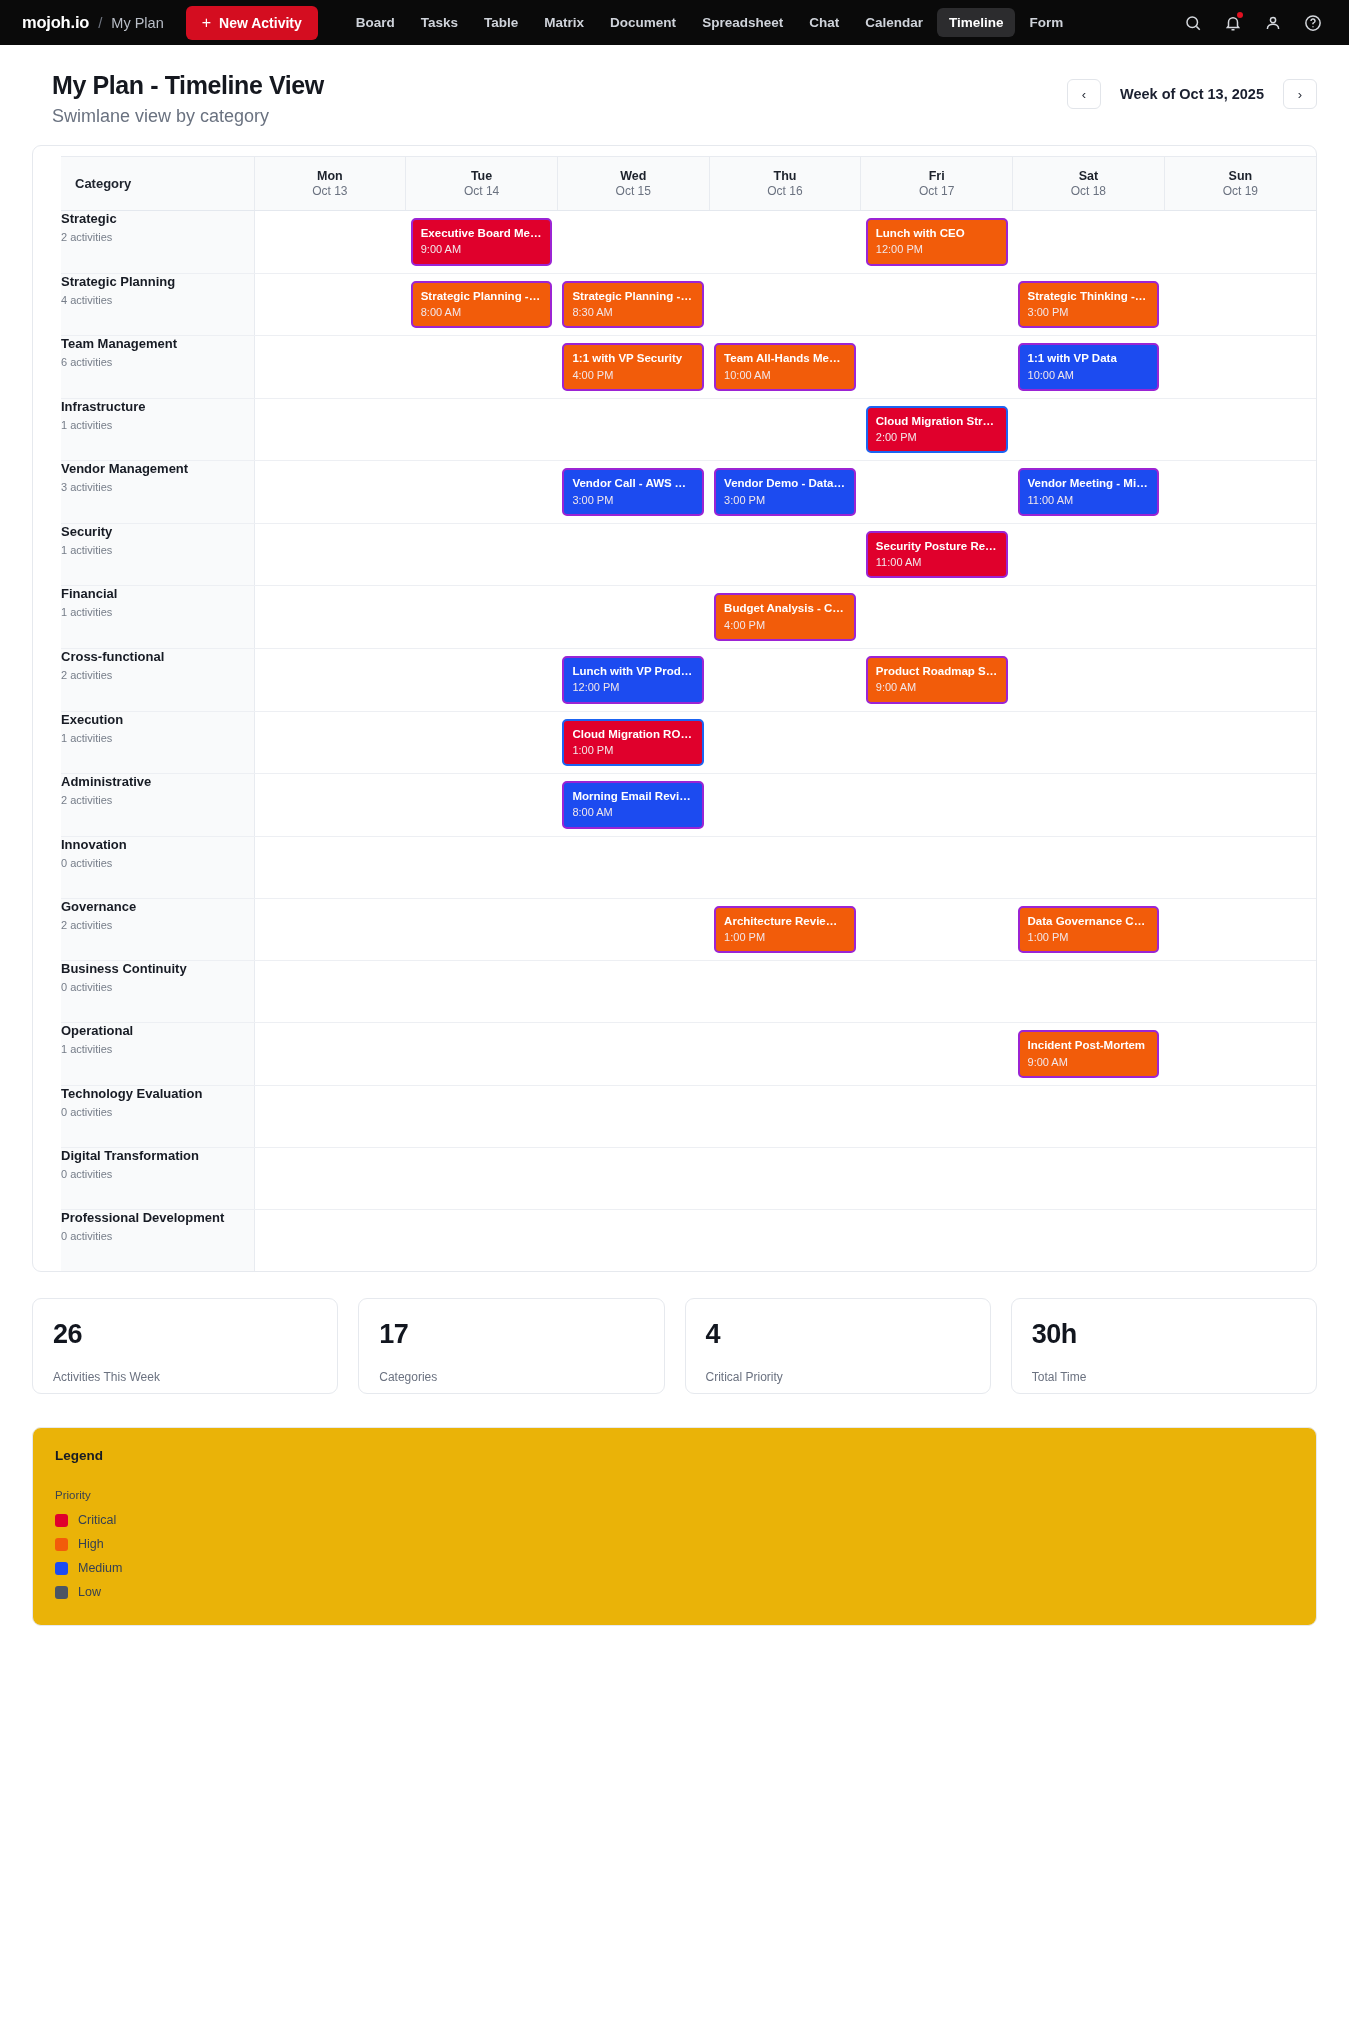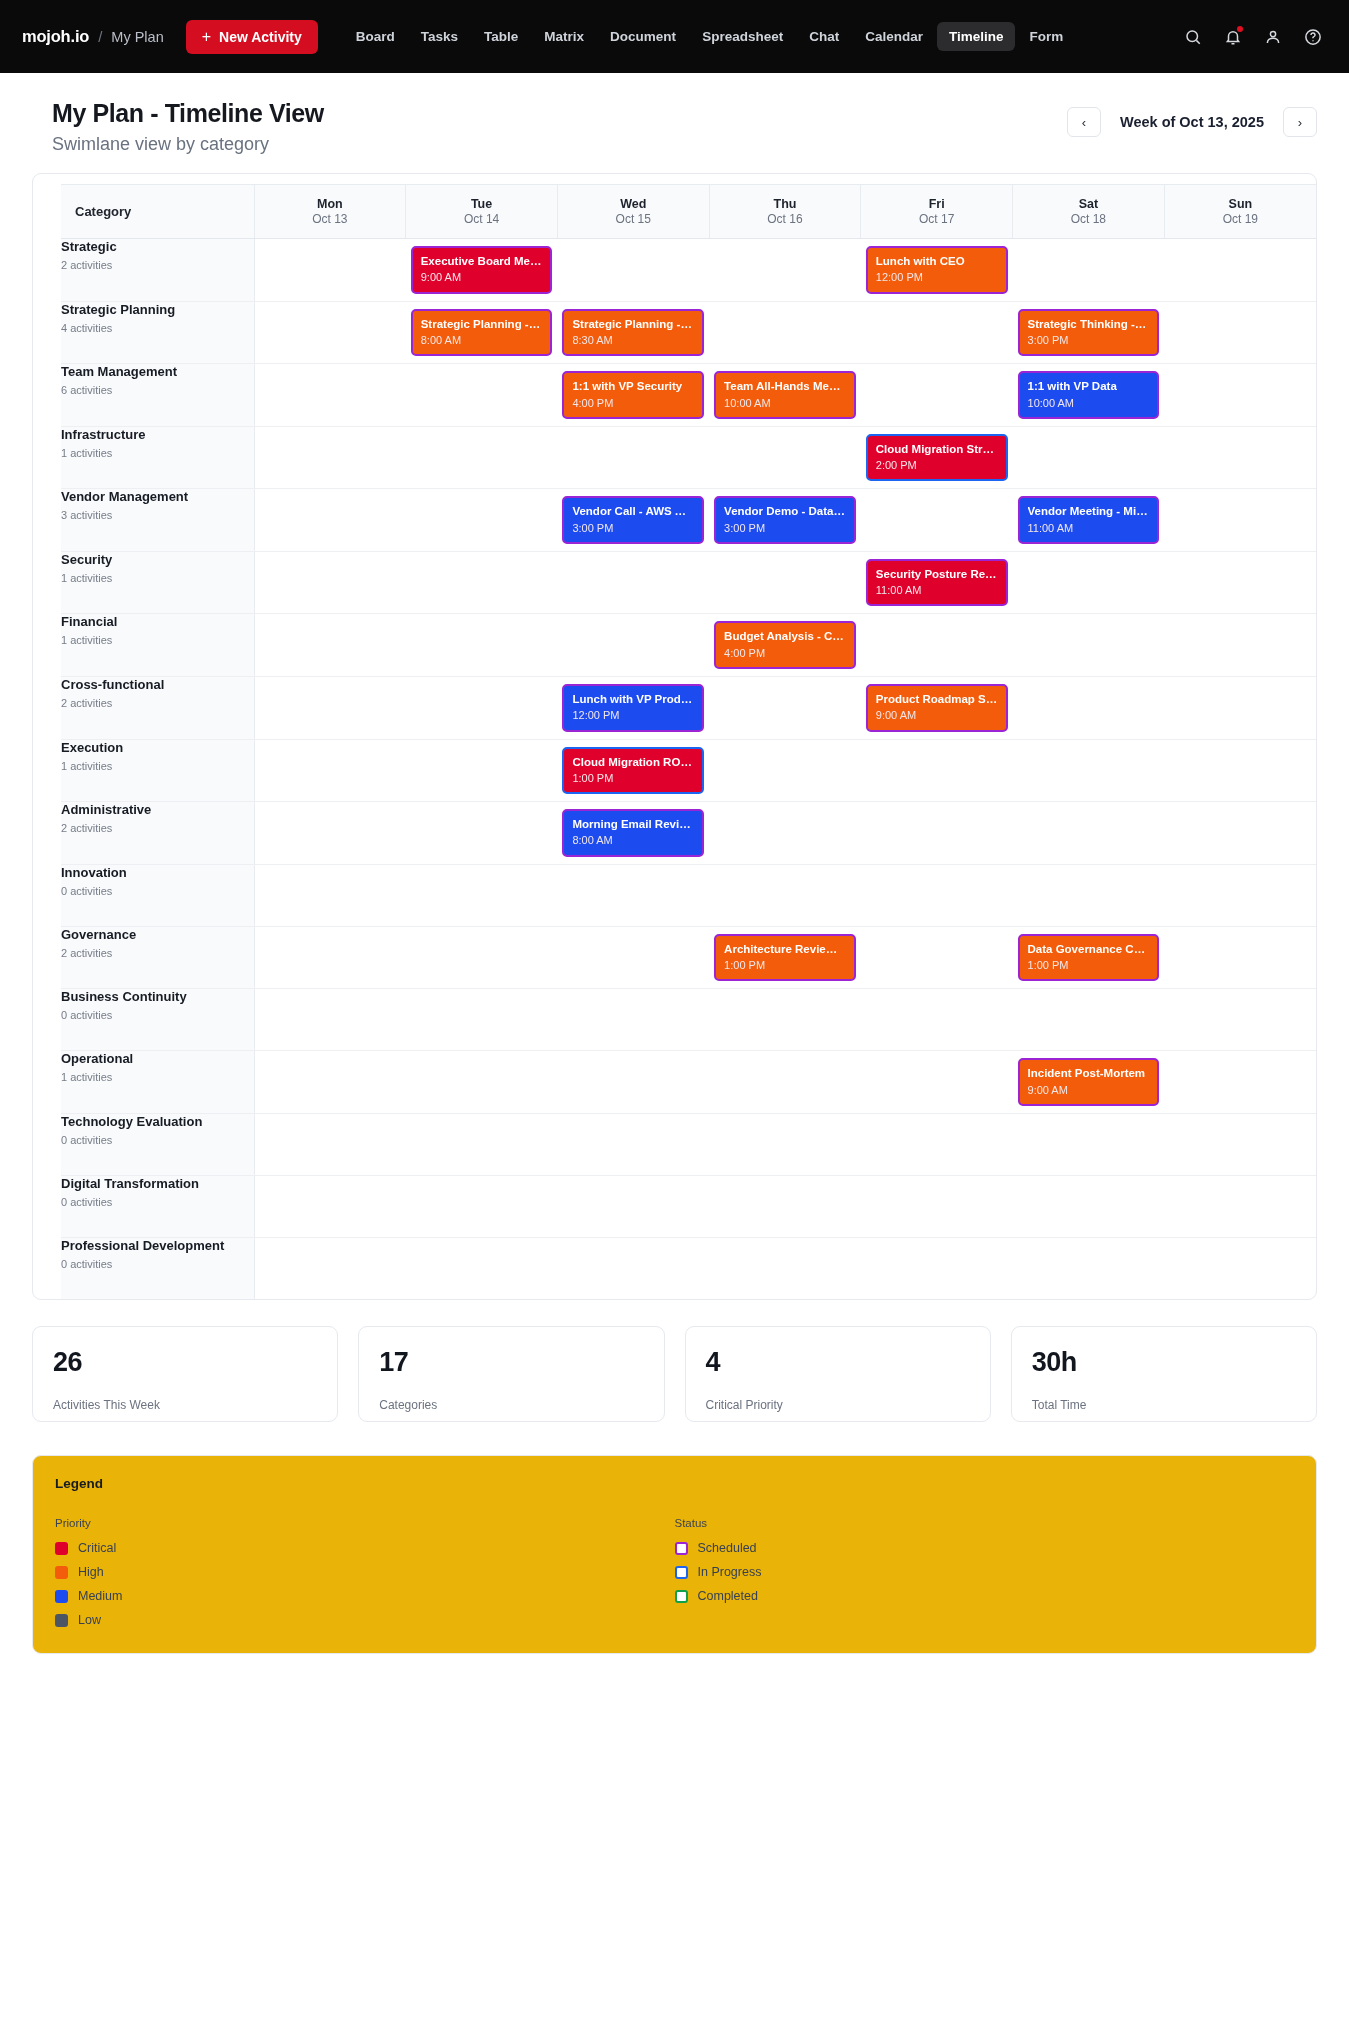--- a/index.html
+++ b/index.html
@@ -6,21 +6,21 @@
   html, body {
     width: 1349px;
     background: #ffffff;
     font-family: "Liberation Sans", sans-serif;
     color: #1a1f2b;
     -webkit-font-smoothing: antialiased;
   }
 
   
   .navbar {
-    height: 73px;
+    height: 45px;
     background: #0a0a0a;
     display: flex;
     align-items: center;
     padding: 0 22px;
     gap: 0;
   }
   .brand {
     font-size: 16.5px;
     font-weight: 700;
     color: #ffffff;
@@ -725,31 +725,14 @@
           <div class="legend-item">
             <span class="swatch" style="background: rgb(28, 75, 240);"></span>
             <span class="legend-label">Medium</span>
           </div>
           <div class="legend-item">
             <span class="swatch" style="background: rgb(75, 85, 99);"></span>
             <span class="legend-label">Low</span>
           </div>
         </div>
     </div>
-    <div>
-      <div class="legend-head">Status</div>
-      <div id="legend-status">
-          <div class="legend-item">
-            <span class="swatch-outline" style="border-color: rgb(155, 36, 212);"></span>
-            <span class="legend-label">Scheduled</span>
-          </div>
-          <div class="legend-item">
-            <span class="swatch-outline" style="border-color: rgb(28, 100, 242);"></span>
-            <span class="legend-label">In Progress</span>
-          </div>
-          <div class="legend-item">
-            <span class="swatch-outline" style="border-color: rgb(17, 160, 74);"></span>
-            <span class="legend-label">Completed</span>
-          </div>
-        </div>
-    </div>
   </div>
 </div>
 
 </body></html>

